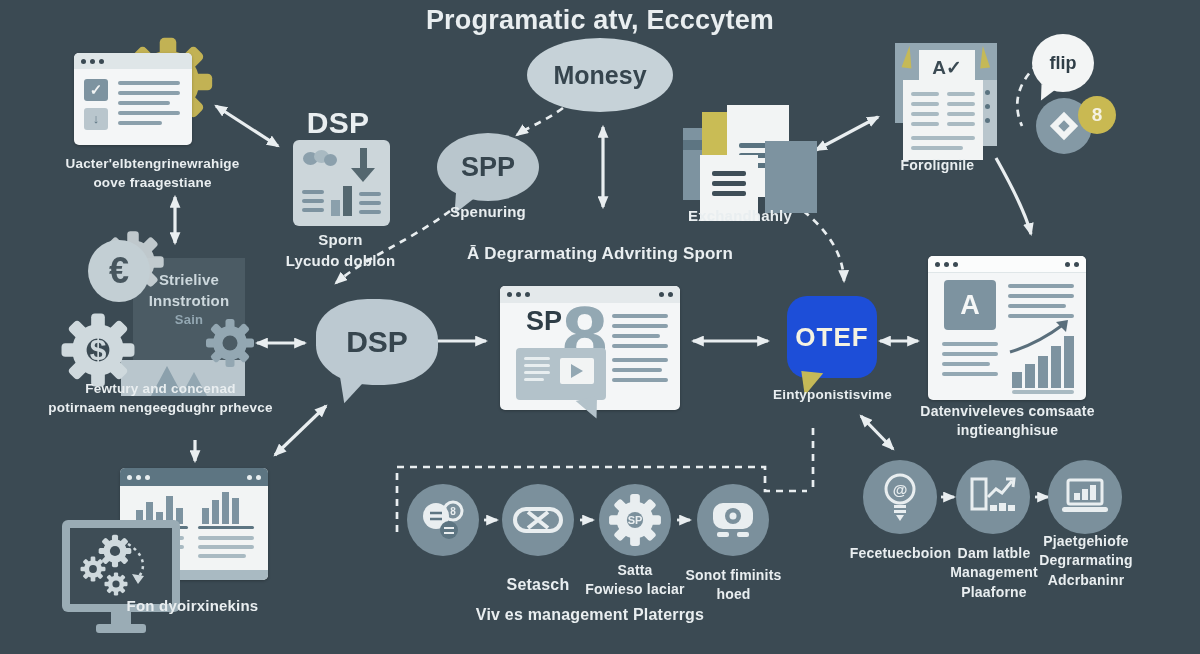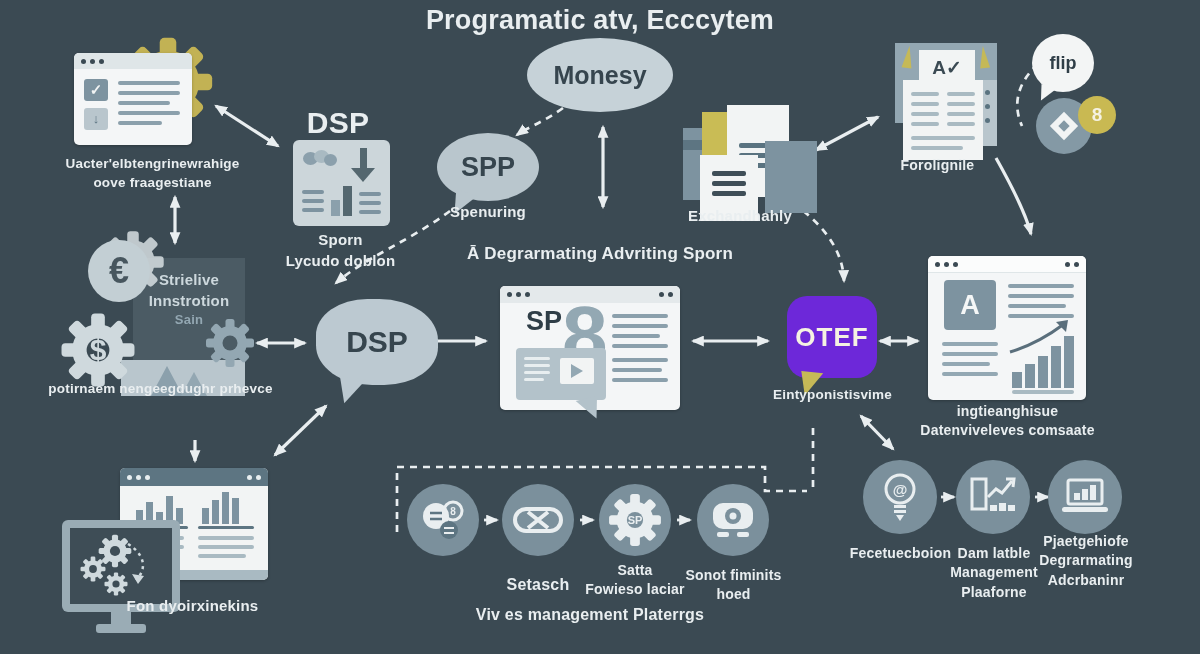--- a/index.html
+++ b/index.html
@@ -156,20 +156,21 @@
                 display:flex;align-items:center;justify-content:center;color:#47565e;font-weight:700;font-size:36px">€</div>
     <svg width="76" height="76" style="position:absolute;left:5px;top:82px;color:#cfd9dd;--hole:#3b4a53">
         <use href="#gear"></use>
       </svg>
     <div style="position:absolute;left:5px;top:82px;width:76px;height:76px;display:flex;align-items:center;justify-content:center;color:#cfd9dd;font-weight:700;font-size:30px">$</div>
     <svg width="50" height="50" style="position:absolute;left:150px;top:88px;color:#93a7b2;--hole:#4b5b64">
         <use href="#gear"></use>
       </svg>
   </div>
   <div class="lbl" style="left:28px;top:380px;width:265px;font-size:13.5px">
+    <span>Fewtury and concenad</span>
       <span>potirnaem nengeegdughr prhevce</span>
   </div>
 
   <div class="node" style="left:316px;top:299px;width:122px;height:86px;background:#bcc9d1;border-radius:42% 48% 44% 46%;
               display:flex;align-items:center;justify-content:center;color:#36454e;font-weight:700;font-size:30px">DSP</div>
   <div class="tail" style="left:338px;top:378px;border-left:8px solid transparent;border-right:18px solid transparent;border-top:26px solid #bcc9d1;transform:rotate(8deg)"></div>
 
   <div class="win" style="left:500px;top:286px;width:180px;height:124px">
     <div class="winbar" style="height:17px;background:#e4e9eb">
       <div class="dot"></div>
@@ -192,21 +193,21 @@
       <div class="ln" style="left:8px;top:16px;width:26px;height:3px;background:#e8eef0"></div>
       <div class="ln" style="left:8px;top:23px;width:26px;height:3px;background:#e8eef0"></div>
       <div class="ln" style="left:8px;top:30px;width:20px;height:3px;background:#e8eef0"></div>
       <div style="position:absolute;left:44px;top:10px;width:34px;height:26px;background:#f2f4f4;border-radius:2px">
         <div style="position:absolute;left:11px;top:6px;width:0;height:0;border-top:7px solid transparent;border-bottom:7px solid transparent;border-left:12px solid #93a8b3"></div>
       </div>
     </div>
     <div class="tail" style="left:78px;top:112px;border-left:16px solid transparent;border-right:6px solid transparent;border-top:22px solid #b3c2ca;transform:rotate(-14deg)"></div>
   </div>
 
-  <div class="node" style="left:787px;top:296px;width:90px;height:82px;background:#6d28d9;border-radius:20px;
+  <div class="node" style="left:787px;top:296px;width:90px;height:82px;background:#1d4ed8;border-radius:20px;
               display:flex;align-items:center;justify-content:center;color:#f5f2e2;font-weight:700;font-size:26px;letter-spacing:1px">OTEF</div>
   <div class="tail" style="left:800px;top:372px;border-left:6px solid transparent;border-right:16px solid transparent;border-top:24px solid #c5b957;transform:rotate(6deg)"></div>
   <div class="lbl" style="left:745px;top:386px;width:175px;font-size:13.5px">Eintyponistisvime</div>
 
   <div class="win" style="left:928px;top:256px;width:158px;height:144px">
     <div class="winbar" style="height:16px;background:#fbfcfc;border-bottom:1px solid #dfe6e8">
       <div class="dot"></div>
       <div class="dot"></div>
       <div class="dot"></div>
       <div class="dot sp"></div>
@@ -227,22 +228,22 @@
     <div class="bar" style="left:110px;top:100px;width:10px;height:32px"></div>
     <div class="bar" style="left:123px;top:90px;width:10px;height:42px"></div>
     <div class="bar" style="left:136px;top:80px;width:10px;height:52px"></div>
     <svg width="70" height="40" style="position:absolute;left:80px;top:62px">
       <path d="M2,34 C22,28 40,18 56,6" fill="none" stroke="#5a6f7c" stroke-width="3"></path>
       <path d="M48,4 L60,2 L58,14 z" fill="#5a6f7c"></path>
     </svg>
     <div class="ln" style="left:84px;top:134px;width:62px;height:4px;background:#a9bac2"></div>
   </div>
   <div class="lbl" style="left:905px;top:402px;width:205px;font-size:14px">
-    <span>ingtieanghisue</span>
-      <span>Datenviveleves comsaate</span>
+    <span>Datenviveleves comsaate</span>
+      <span>ingtieanghisue</span>
   </div>
 
   <div class="node" style="left:895px;top:40px;width:110px;height:125px">
     <div style="position:absolute;left:0;top:3px;width:102px;height:80px;background:#93a7b2"></div>
     <div style="position:absolute;left:8px;top:6px;width:0;height:0;border-left:5px solid transparent;border-right:5px solid transparent;border-bottom:22px solid #c5b957;transform:rotate(8deg)"></div>
     <div style="position:absolute;left:84px;top:6px;width:0;height:0;border-left:5px solid transparent;border-right:5px solid transparent;border-bottom:22px solid #c5b957;transform:rotate(-6deg)"></div>
     <div style="position:absolute;left:24px;top:10px;width:56px;height:34px;background:#f2f4f4;
                 display:flex;align-items:center;justify-content:center;color:#3b4a53;font-weight:700;font-size:19px">A✓</div>
     <div style="position:absolute;left:82px;top:40px;width:20px;height:66px;background:#b9c6cd">
       <div class="dot" style="position:absolute;left:8px;top:10px;background:#5a7380"></div>

